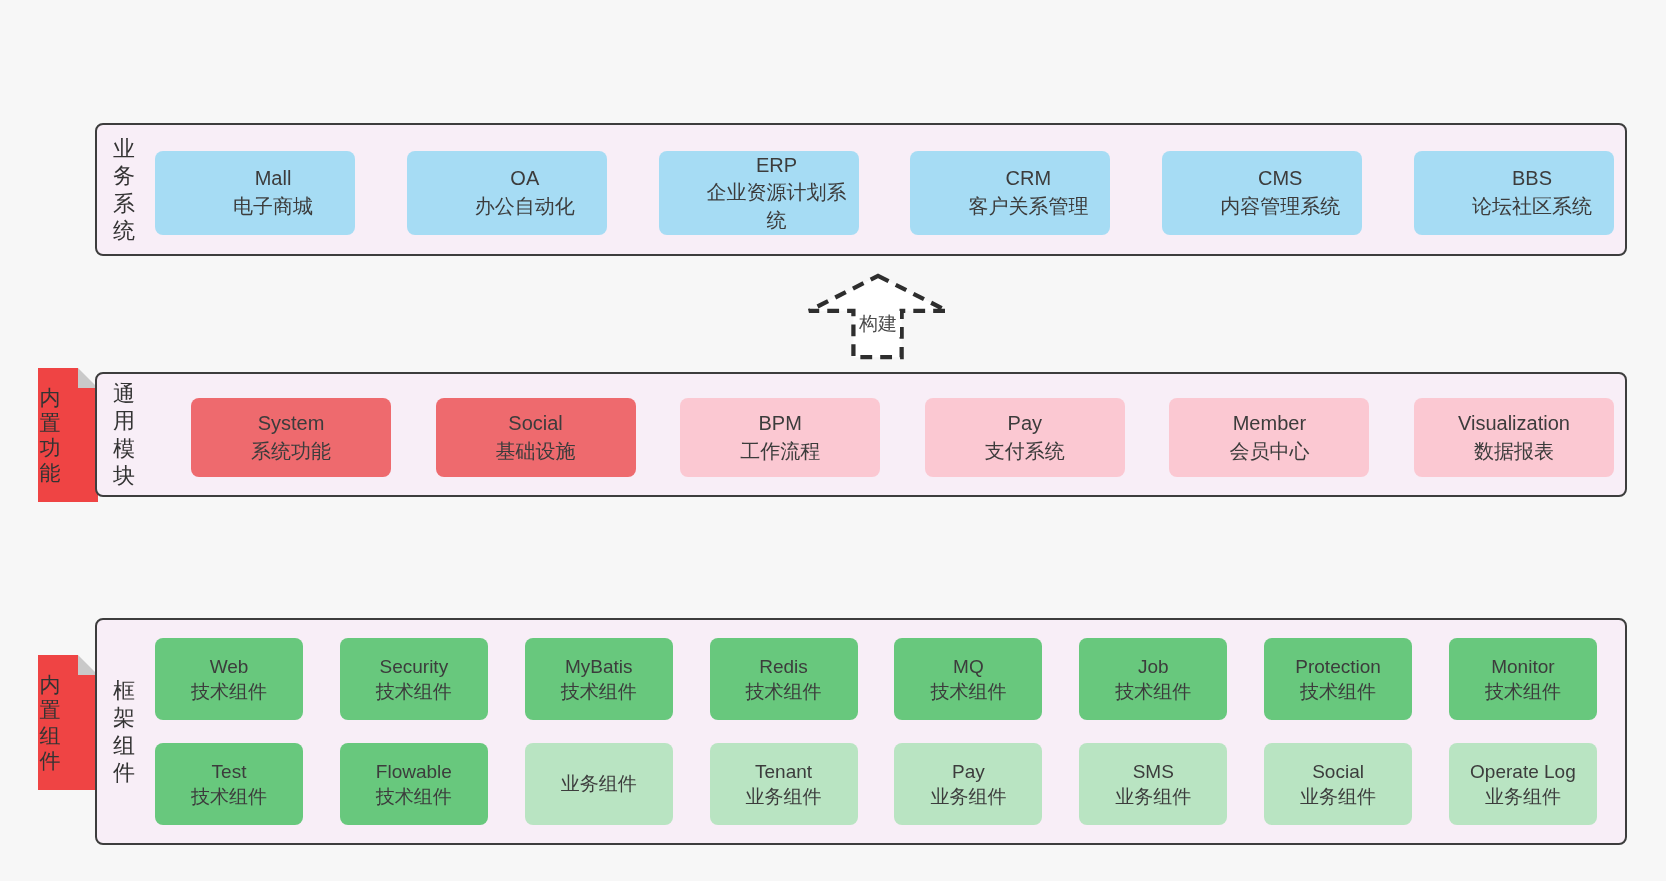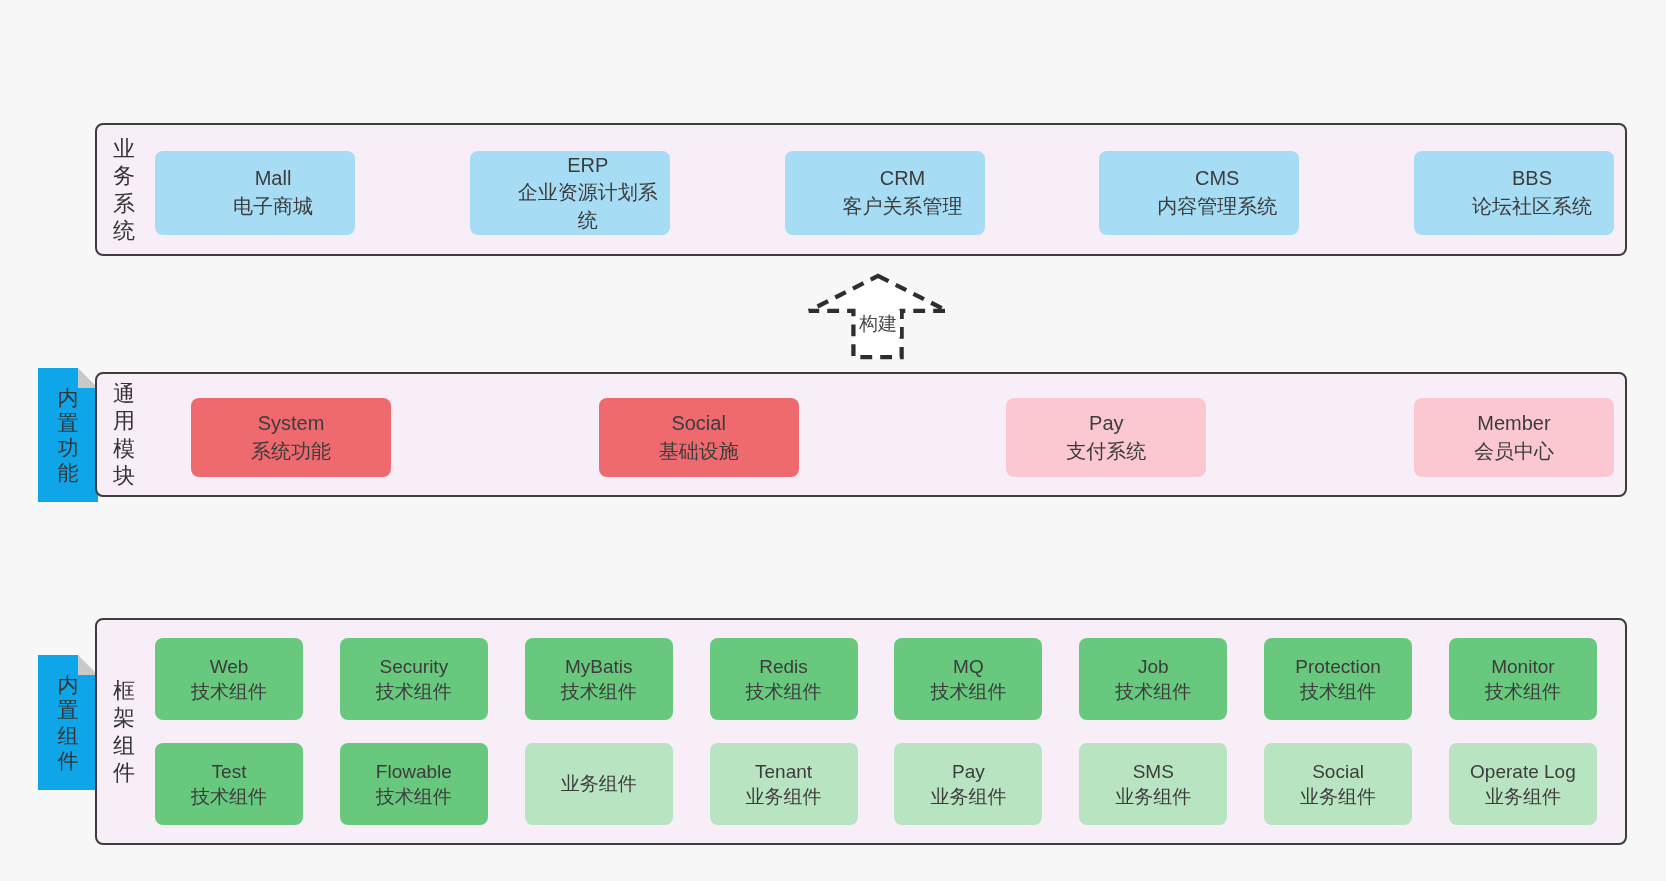--- a/index.html
+++ b/index.html
@@ -54,25 +54,24 @@
   .row-big .box{width:200px;height:84px;padding-left:44px;}
   .row-mid .box{width:200px;height:79px;margin-left:36px;}
   .row-small .box{width:148px;height:82px;font-size:19px;line-height:1.32;}
   .box.blue{background:#a6dcf4;}
   .box.red{background:#ee6a6e;}
   .box.pink{background:#fbc8d2;}
   .box.green{background:#68c87d;}
   .box.green-light{background:#b9e4c2;}
   .note{
     position:absolute;
-    background:#0ea5e9;
+    background:#ef4444;
     z-index:0;
     display:flex;
     align-items:center;
-    justify-content:center;
   }
   .fold{
     position:absolute;
     top:0;right:0;
     width:0;height:0;
     border-top:20px solid #f7f7f7;
     border-left:20px solid #c9c9c9;
   }
   .note-text{
     width:24px;
@@ -101,20 +100,24 @@
 <div class="stage">
 
   <div class="container" style="left:95px;top:123px;width:1532px;height:133px;">
     <div class="vlabel">业务系统</div>
     <div class="row row-big" style="left:58px;top:26px;width:1459px;height:84px;">
       <div class="box blue">
         <div>Mall</div>
         <div>电子商城</div>
       </div>
       <div class="box blue">
+        <div>OA</div>
+        <div>办公自动化</div>
+      </div>
+      <div class="box blue">
         <div>ERP</div>
         <div>企业资源计划系统</div>
       </div>
       <div class="box blue">
         <div>CRM</div>
         <div>客户关系管理</div>
       </div>
       <div class="box blue">
         <div>CMS</div>
         <div>内容管理系统</div>
@@ -143,26 +146,34 @@
     <div class="row row-mid" style="left:58px;top:24px;width:1459px;height:79px;">
       <div class="box red">
         <div>System</div>
         <div>系统功能</div>
       </div>
       <div class="box red">
         <div>Social</div>
         <div>基础设施</div>
       </div>
       <div class="box pink">
+        <div>BPM</div>
+        <div>工作流程</div>
+      </div>
+      <div class="box pink">
         <div>Pay</div>
         <div>支付系统</div>
       </div>
       <div class="box pink">
         <div>Member</div>
         <div>会员中心</div>
+      </div>
+      <div class="box pink">
+        <div>Visualization</div>
+        <div>数据报表</div>
       </div>
     </div>
   </div>
 
 
   <div class="note" style="left:38px;top:655px;width:60px;height:135px;">
     <span class="fold"></span>
     <span class="note-text">内置组件</span>
   </div>
 

